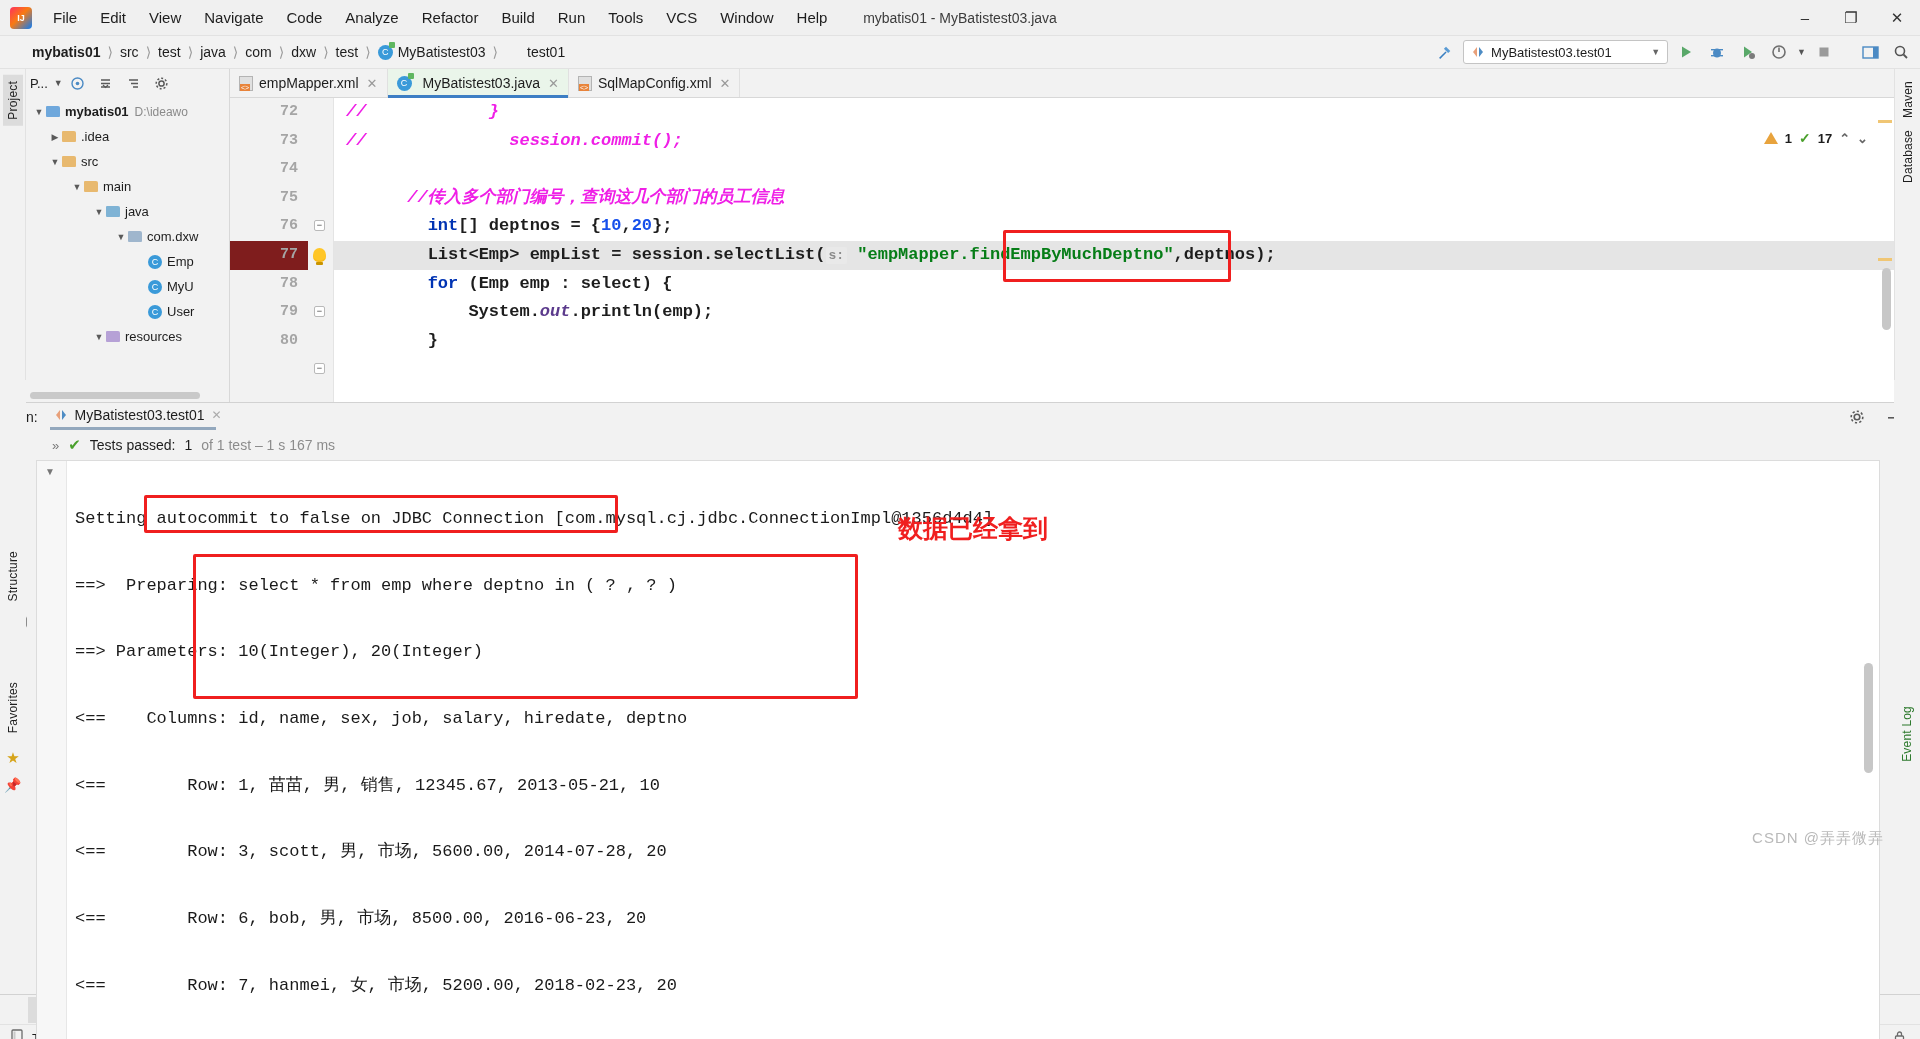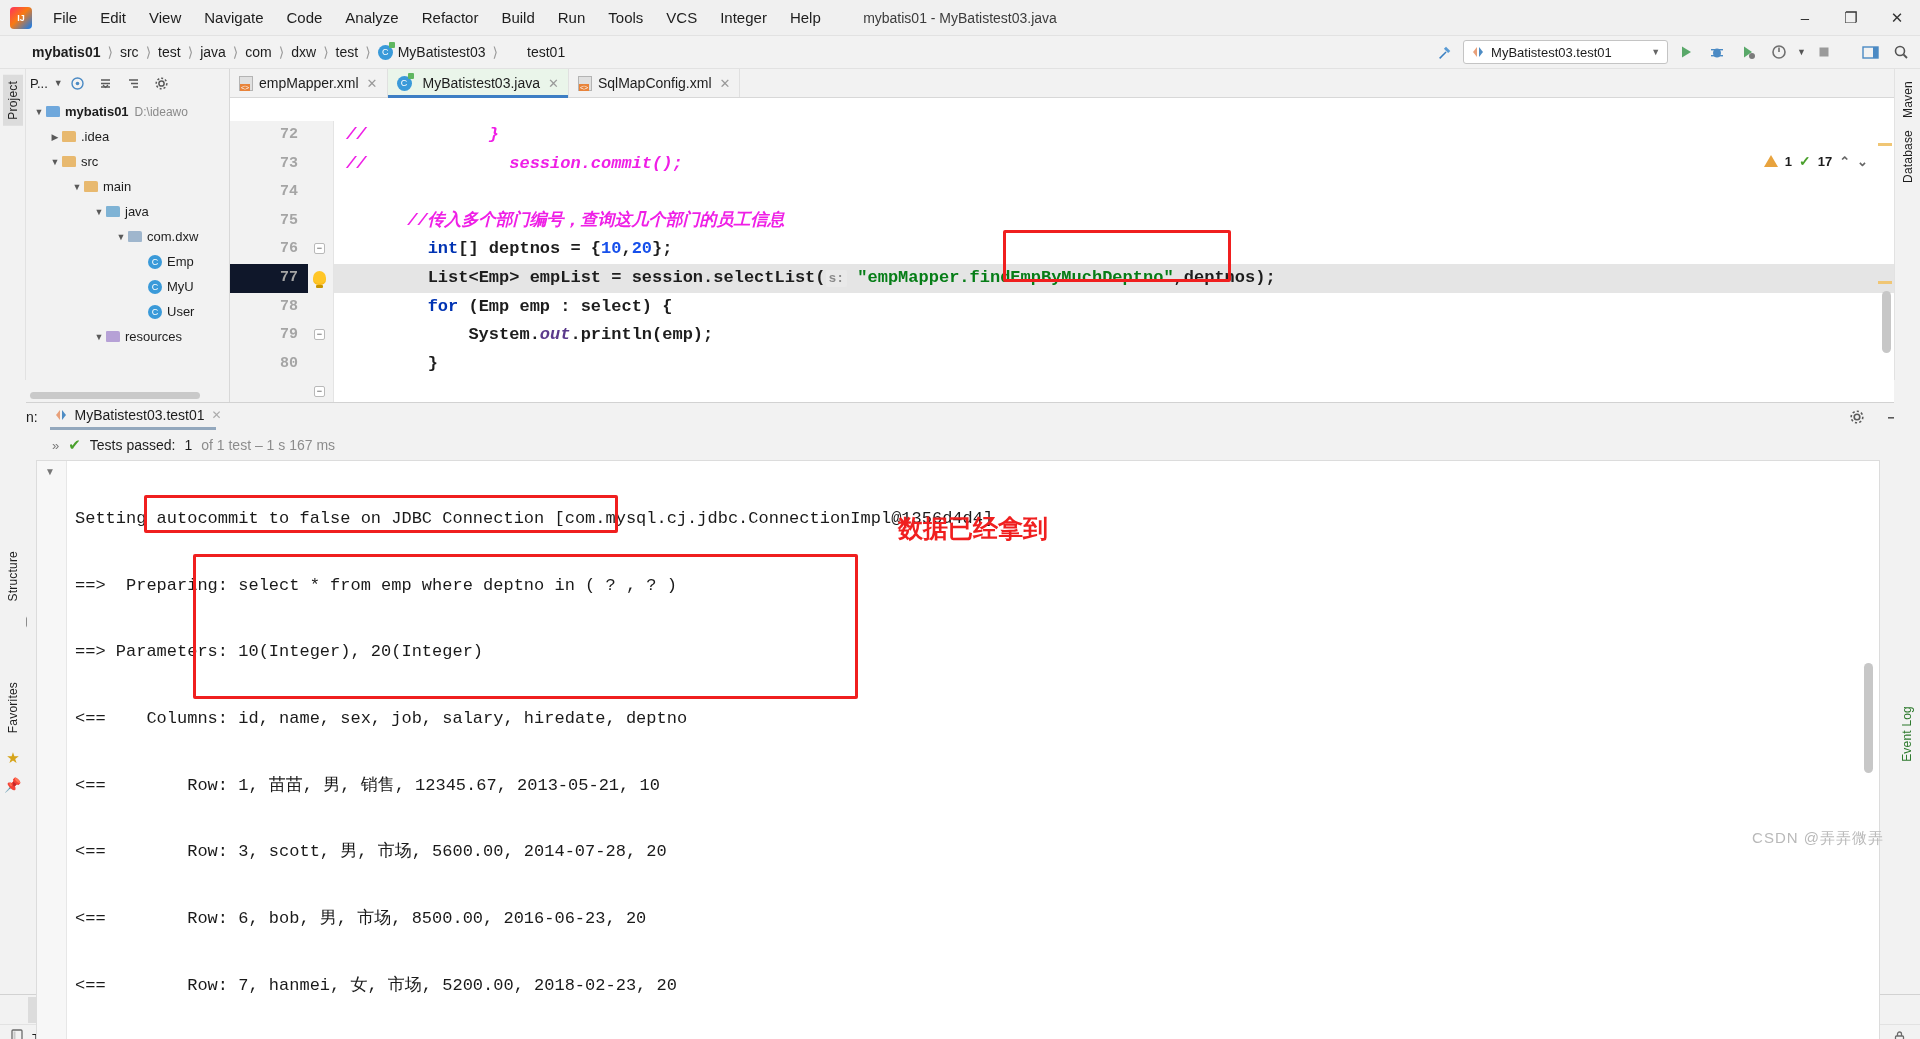--- a/index.html
+++ b/index.html
@@ -103,21 +103,21 @@
   }
   .tlabel { font-size: 13px; }
   .tlabel.b { font-weight: bold; }
   .tpath { color: #8a8a8a; font-size: 12px; margin-left: 6px; }
   .hscroll-proj {
     position:absolute; left:4px; bottom:3px; width: 170px; height: 7px;
     background: #c9c9c9; border-radius: 4px;
   }
 
   
-  .editor { flex: 1; background: #ffffff; position: relative; display:flex; flex-direction:column;gap:23px; }
+  .editor { flex: 1; background: #ffffff; position: relative; display:flex; flex-direction:column; }
   .tabs { height: 29px; background: #f2f2f2; display: flex; align-items: stretch; border-bottom: 1px solid #d8d8d8;}
   .tab {
     display: flex; align-items: center; gap: 6px; padding: 0 9px;
     font-size: 14px; color: #1d1d1d; border-right: 1px solid #e0e0e0; position: relative;
   }
   .tab.active { background: #eaf5ea; }
   .tab.active::after {
     content:""; position: absolute; left:0; right:0; bottom:-1px; height: 3px; background: #3d7ec4;
   }
   .xml-ico {
@@ -125,21 +125,21 @@
   }
   .xml-ico::after{ content:"<>"; position:absolute; left:0; bottom:-1px; font-size:7px; background:#e8833a; color:#fff; padding:0 1px;}
   .tab-x { color: #999; font-size: 13px; margin-left: 2px; }
 
   .code-wrap { flex: 1; display: flex; position: relative; overflow: hidden; background:#fff;font-weight:bold; }
   .gutter {
     width: 78px; background: #f2f2f2; text-align: right; color: #a5a5a5;
     font-family: "Liberation Mono", monospace; font-size: 15px; position: relative;
   }
   .gline { height: 28.6px; line-height: 28.6px; padding-right: 10px; position: relative; }
-  .gline.cur { background: #0f172a; }
+  .gline.cur { background: #7f1d1d; }
   .fold {
     position: absolute; right: -10px; top: 8px; width: 11px; height: 11px;
     border: 1px solid #b9b9b9; background:#fff; border-radius:2px;
   }
   .fold::after { content:"−"; position:absolute; inset:0; font-size:9px; line-height:9px; text-align:center; color:#7b7b7b;}
   .marker-col { width: 26px; background: #f2f2f2; border-right: 1px solid #e4e4e4; position: relative; }
   .bulb {
     position: absolute; left: 6px; width: 13px; height: 14px;
     background: radial-gradient(circle at 50% 38%, #ffc627 60%, #f0a800 100%);
     border-radius: 50% 50% 40% 40%;
@@ -239,21 +239,21 @@
       <div class="menu-item">Edit</div>
       <div class="menu-item">View</div>
       <div class="menu-item">Navigate</div>
       <div class="menu-item">Code</div>
       <div class="menu-item">Analyze</div>
       <div class="menu-item">Refactor</div>
       <div class="menu-item">Build</div>
       <div class="menu-item">Run</div>
       <div class="menu-item">Tools</div>
       <div class="menu-item">VCS</div>
-      <div class="menu-item">Integer</div>
+      <div class="menu-item">Window</div>
       <div class="menu-item">Help</div>
     </div>
     <div class="win-title">mybatis01 - MyBatistest03.java</div>
     <div class="win-ctrls">
       <div class="win-btn">–</div>
       <div class="win-btn">❐</div>
       <div class="win-btn close">✕</div>
     </div>
   </div>
 

